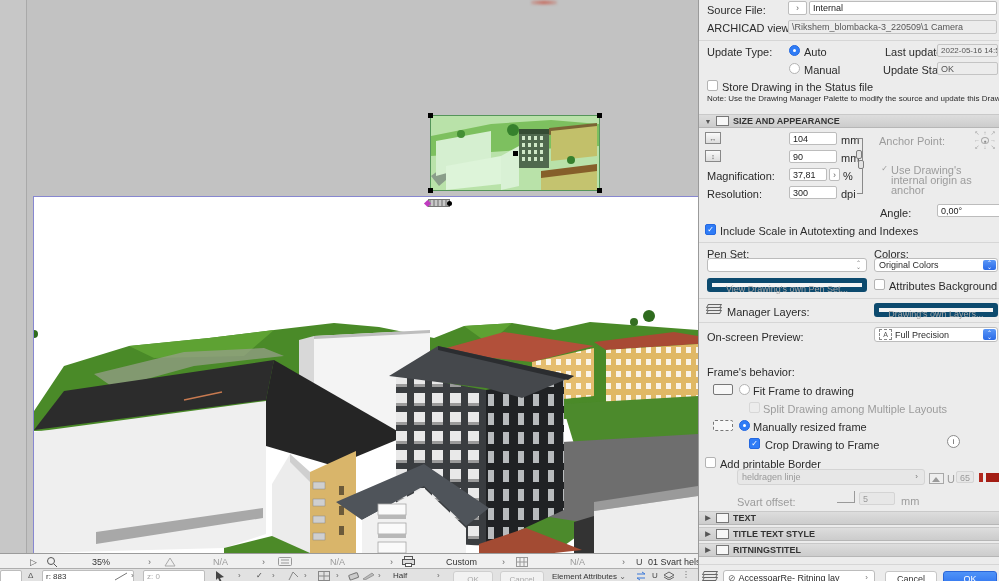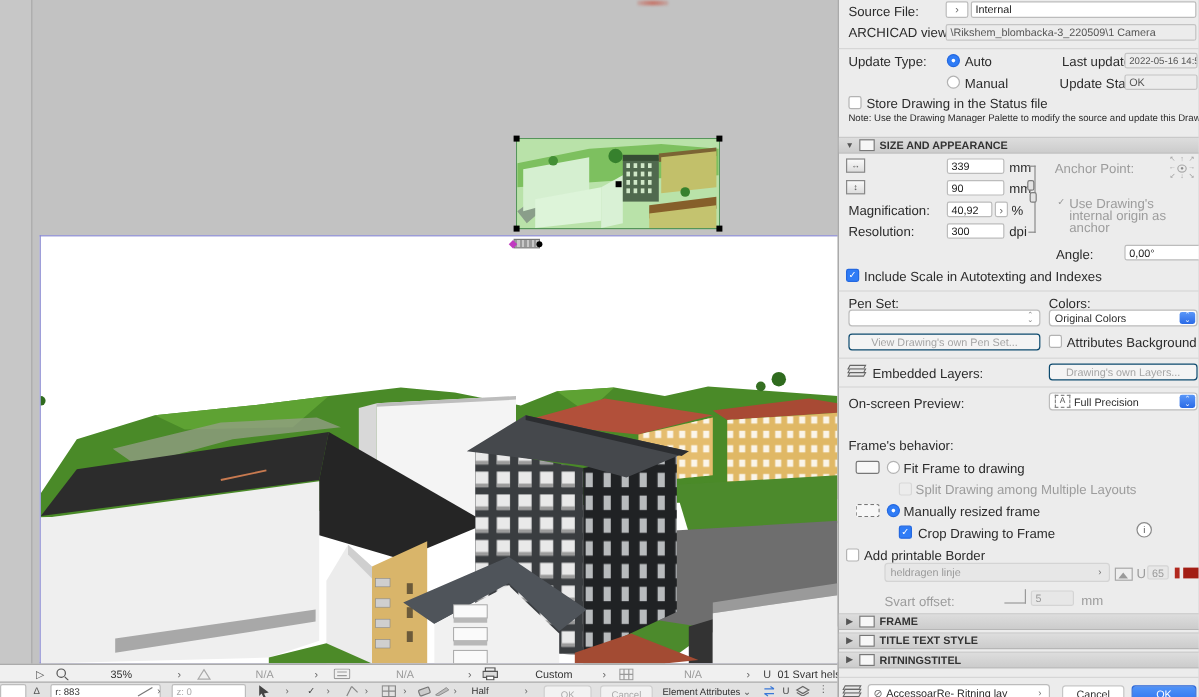--- a/index.html
+++ b/index.html
@@ -44,21 +44,21 @@
   .chk.dimcheck::after{content:"✓"}
   .sect{position:absolute;left:0;width:301px;height:14px;background:linear-gradient(#dddddd,#cccccc);border-top:1px solid #c9c9c9;border-bottom:1px solid #b6b6b6;display:flex;align-items:center;gap:4px;padding-left:5px;font-size:9px;font-weight:bold;color:#333}
   .tri{font-size:7px;color:#555;width:8px;text-align:center}
   .sicon{width:13px;height:10px;border:1px solid #777;background:#f7f7f7;position:relative}
   .sicon.dash{border-style:dashed}
   .dd{position:absolute;background:#fff;border:1px solid #bcbcbc;border-radius:3px;font-size:9px;display:flex;align-items:center;padding:0 16px 0 4px;white-space:nowrap;overflow:hidden}
   .dd.dis{background:#e7e7e7;color:#9a9a9a;border-color:#d4d4d4}
   .ddblue{position:absolute;right:1px;top:1px;bottom:1px;width:13px;background:linear-gradient(#5a97f8,#2a6ae6);border-radius:2px;color:#fff;display:flex;flex-direction:column;align-items:center;justify-content:center;font-size:6px;line-height:4px}
   .ddgray{position:absolute;right:3px;top:2px;bottom:2px;width:9px;color:#777;display:flex;flex-direction:column;align-items:center;justify-content:center;font-size:6px;line-height:4px}
   .btn{position:absolute;border-radius:3px;font-size:9px;text-align:center}
-  .btn.disb{background:#f4f4f4;border:1px solid #0c4a6e;color:#a5a5a5}
+  .btn.disb{background:#f4f4f4;border:5px solid #0c4a6e;color:#a5a5a5}
   .btn.white{background:#fff;border:1px solid #c6c6c6;color:#333}
   .btn.blue{background:linear-gradient(#4f93f8,#2e72ee);border:1px solid #2a66d8;color:#fff}
   .info{position:absolute;width:13px;height:13px;border:1px solid #8a8a8a;border-radius:50%;text-align:center;font-size:8px;color:#555;line-height:12px;background:#fff}
   .anch{position:absolute;display:grid;grid-template-columns:repeat(3,8px);grid-auto-rows:7px;font-size:6px;color:#a0a0a0;text-align:center;line-height:7px}
   .anch .c{color:#8a8a8a;border:1px solid #aaa;border-radius:50%;font-size:5px}
   .bracket{position:absolute;width:6px;border:1px solid #8a8a8a;border-left:none}
   .link{position:absolute;width:6px;height:9px;border:1px solid #7d7d7d;border-radius:2px;background:#e3e3e3}
   .icon-wh{position:absolute;width:16px;height:12px;border:1px solid #888;background:linear-gradient(#fafafa,#ddd);font-size:7px;color:#555;text-align:center;line-height:11px}
   .picicon{position:absolute;width:15px;height:11px;border:1px solid #a8a8a8;background:#eee}
   .picicon::after{content:"";position:absolute;left:2px;bottom:1px;border-left:4px solid transparent;border-right:4px solid transparent;border-bottom:5px solid #9a9a9a}
@@ -330,29 +330,29 @@
     <span class="lbl" style="left:23px;top:81px">Store Drawing in the Status file</span>
     <span class="lbl" style="left:8px;top:94px;font-size:8px">Note: Use the Drawing Manager Palette to modify the source and update this Drawing.</span>
 
     <div class="sect" style="top:114px">
       <span class="tri">▼</span>
       <span class="sicon"></span>
       <span>SIZE AND APPEARANCE</span>
     </div>
 
     <div class="icon-wh" style="left:6px;top:132px"><span>↔</span></div>
-    <div class="fld" style="left:90px;top:132px;width:48px;height:13px"><span>339</span></div>
+    <div class="fld" style="left:90px;top:132px;width:48px;height:13px"><span>104</span></div>
     <span class="lbl" style="left:142px;top:134px">mm</span>
 
     <div class="icon-wh" style="left:6px;top:150px"><span>↕</span></div>
     <div class="fld" style="left:90px;top:150px;width:48px;height:13px"><span>90</span></div>
     <span class="lbl" style="left:142px;top:152px">mm</span>
 
     <span class="lbl" style="left:8px;top:170px">Magnification:</span>
-    <div class="fld" style="left:90px;top:168px;width:38px;height:13px"><span>40,92</span></div>
+    <div class="fld" style="left:90px;top:168px;width:38px;height:13px"><span>37,81</span></div>
     <div class="fld" style="left:130px;top:168px;width:11px;height:13px;text-align:center;color:#666;padding:0"><span>›</span></div>
     <span class="lbl" style="left:144px;top:170px">%</span>
 
     <span class="lbl" style="left:8px;top:188px">Resolution:</span>
     <div class="fld" style="left:90px;top:186px;width:48px;height:13px"><span>300</span></div>
     <span class="lbl" style="left:142px;top:188px">dpi</span>
 
     <div class="bracket" style="left:158px;top:138px;height:56px"></div>
     <div class="link" style="left:157px;top:150px"></div>
     <div class="link" style="left:159px;top:160px"></div>
@@ -399,21 +399,21 @@
     <div class="chk" style="left:175px;top:279px"></div>
     <span class="lbl" style="left:190px;top:280px">Attributes Background</span>
 
     <div class="hr" style="top:298px"></div>
 
     <div class="layersicon" style="left:8px;top:304px">
       <i style="top:0"></i>
         <i style="top:3px"></i>
         <i style="top:6px"></i>
     </div>
-    <span class="lbl" style="left:28px;top:306px">Embedded Layers:</span>
+    <span class="lbl" style="left:28px;top:306px">Manager Layers:</span>
     <div class="btn disb" style="left:175px;top:303px;width:124px;height:14px;line-height:13px"><span>Drawing's own Layers...</span></div>
 
     <div class="hr" style="top:322px"></div>
 
     <span class="lbl" style="left:8px;top:331px">On-screen Preview:</span>
     <div class="dd" style="left:175px;top:327px;width:124px;height:15px;gap:3px">
       <span style="width:13px;height:11px;border:1px dashed #888;font-size:7px;text-align:center;line-height:10px;color:#555;flex:none"><span>A</span></span>
       <span>Full Precision</span>
       <span class="ddblue">
           <span>⌃</span>
@@ -455,21 +455,21 @@
     <div class="swatch" style="left:287px;top:473px;width:13px;height:9px;background:#a31d14"></div>
 
     <span class="lbl dis" style="left:38px;top:496px">Svart offset:</span>
     <div class="offseticon" style="left:138px;top:491px"></div>
     <div class="fld dis" style="left:160px;top:492px;width:36px;height:13px"><span>5</span></div>
     <span class="lbl dis" style="left:202px;top:495px">mm</span>
 
     <div class="sect" style="top:511px">
       <span class="tri">▶</span>
       <span class="sicon"></span>
-      <span>FRAME</span>
+      <span>TEXT</span>
     </div>
     <div class="sect" style="top:543px">
       <span class="tri">▶</span>
       <span class="sicon"></span>
       <span>RITNINGSTITEL</span>
     </div>
     <div class="sect" style="top:527px">
       <span class="tri">▶</span>
       <span class="sicon"></span>
       <span>TITLE TEXT STYLE</span>

